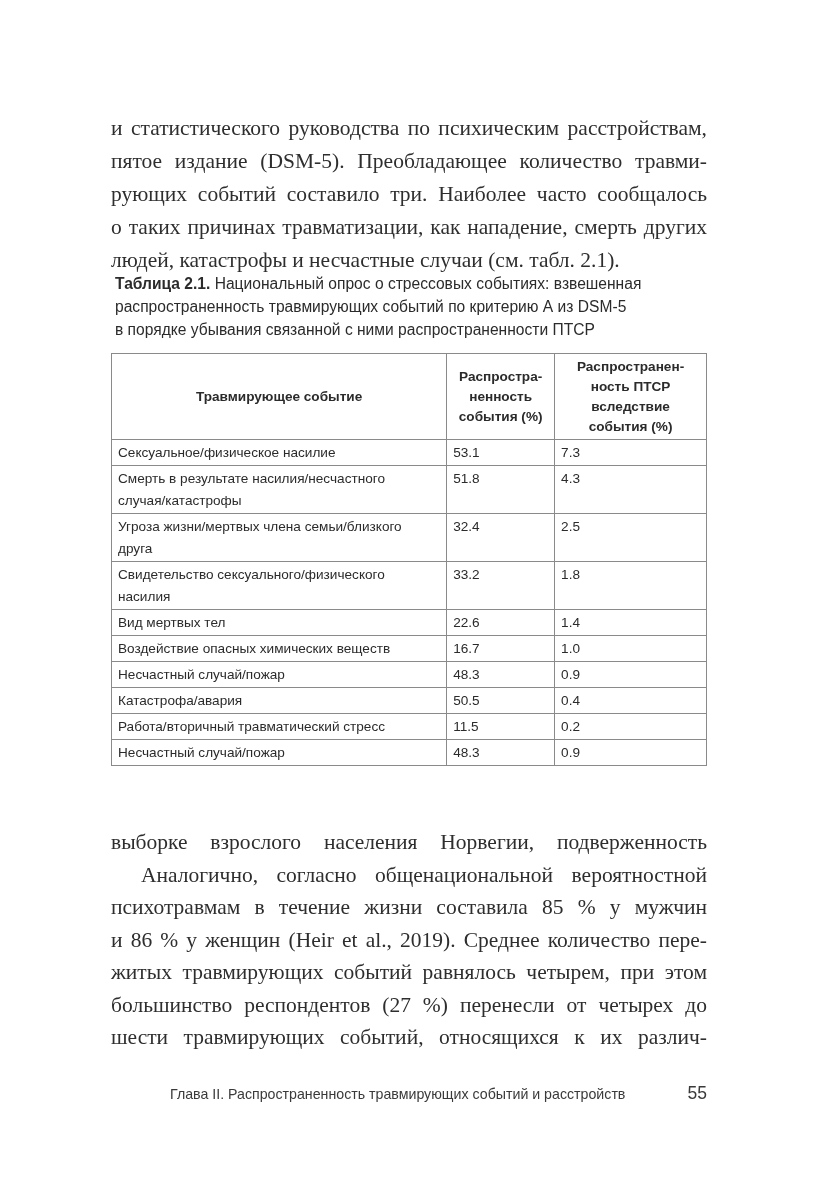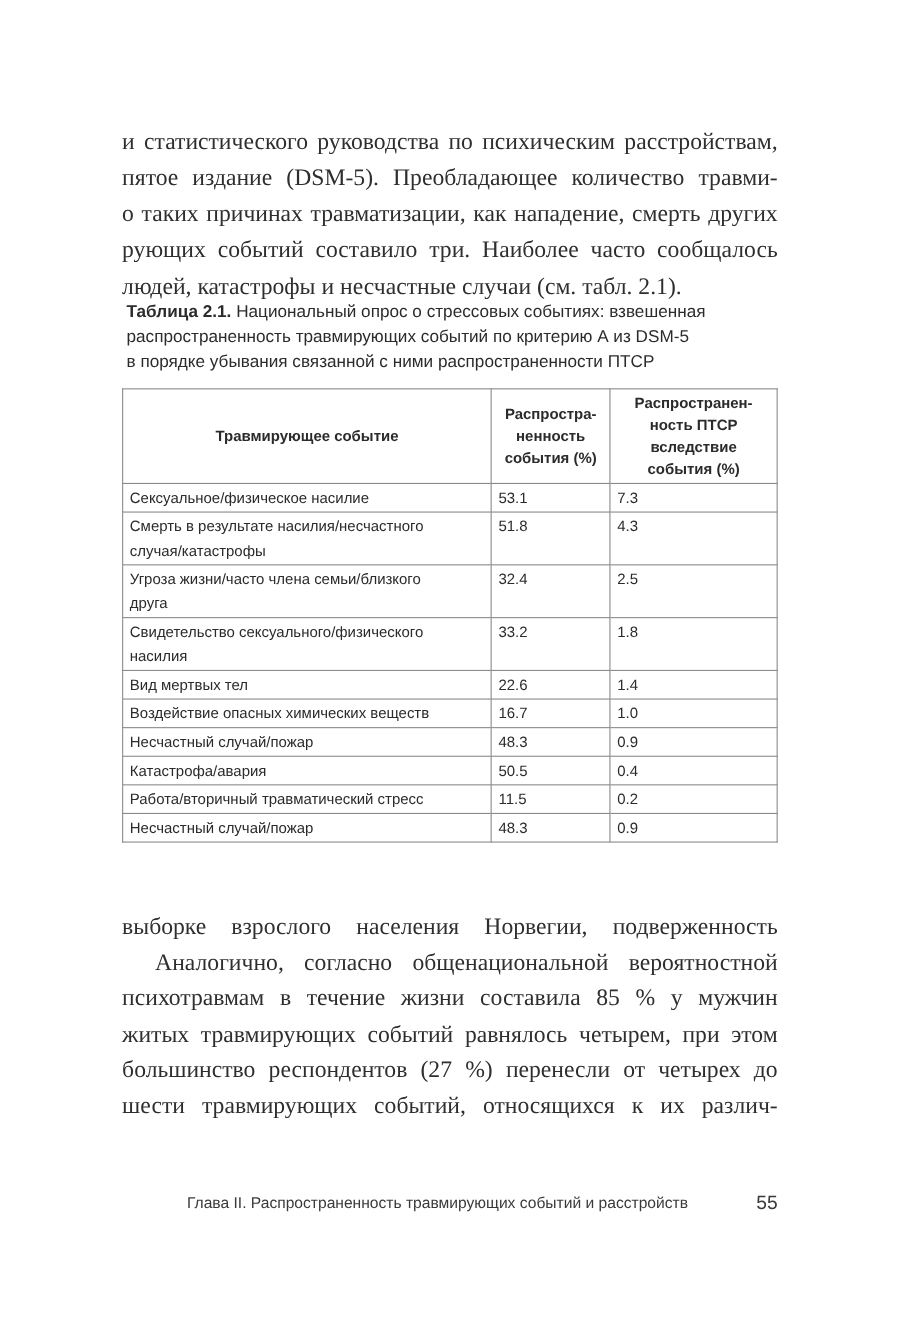--- a/index.html
+++ b/index.html
@@ -56,22 +56,22 @@
   .footer .pagenum { position:absolute; right:0; top:0; font-size:17.5px; }
 </style>
 </head>
 <body>
 
 <div class="page">
 
   <div class="body-text" id="para1">
     <span class="line">и статистического руководства по психическим расстройствам,</span>
     <span class="line">пятое издание (DSM-5). Преобладающее количество травми-</span>
+    <span class="line">рующих событий составило три. Наиболее часто сообщалось</span>
     <span class="line">о таких причинах травматизации, как нападение, смерть других</span>
-    <span class="line">рующих событий составило три. Наиболее часто сообщалось</span>
     <span class="line last">людей, катастрофы и несчастные случаи (см. табл. 2.1).</span>
   </div>
 
   <div class="caption">
     <span class="line"><b>Таблица 2.1.</b><span> Национальный опрос о стрессовых событиях: взвешенная</span></span>
     <span class="line">распространенность травмирующих событий по критерию А из DSM-5</span>
     <span class="line">в порядке убывания связанной с ними распространенности ПТСР</span>
   </div>
 
   <table class="data">
@@ -100,21 +100,21 @@
       <td>Сексуальное/физическое насилие</td>
       <td class="num">53.1</td>
       <td class="num">7.3</td>
     </tr>
     <tr class="r2">
       <td><span>Смерть в результате насилия/несчастного</span><br><span>случая/катастрофы</span></td>
       <td class="num">51.8</td>
       <td class="num">4.3</td>
     </tr>
     <tr class="r2">
-      <td><span>Угроза жизни/часто члена семьи/близкого</span><br><span>друга</span></td>
+      <td><span>Угроза жизни/мертвых члена семьи/близкого</span><br><span>друга</span></td>
       <td class="num">32.4</td>
       <td class="num">2.5</td>
     </tr>
     <tr class="r2">
       <td><span>Свидетельство сексуального/физического</span><br><span>насилия</span></td>
       <td class="num">33.2</td>
       <td class="num">1.8</td>
     </tr>
     <tr class="r1">
       <td>Вид мертвых тел</td>
@@ -146,20 +146,21 @@
       <td class="num">48.3</td>
       <td class="num">0.9</td>
     </tr>
   </tbody>
     </table>
 
   <div class="body-text" id="para2">
     <span class="line">выборке взрослого населения Норвегии, подверженность</span>
     <span class="line indent">Аналогично, согласно общенациональной вероятностной</span>
     <span class="line">психотравмам в течение жизни составила 85 % у мужчин</span>
+    <span class="line">и 86 % у женщин (Heir et al., 2019). Среднее количество пере-</span>
     <span class="line">житых травмирующих событий равнялось четырем, при этом</span>
     <span class="line">большинство респондентов (27 %) перенесли от четырех до</span>
     <span class="line">шести травмирующих событий, относящихся к их различ-</span>
   </div>
 
   <div class="footer">
     <span class="running">Глава II. Распространенность травмирующих событий и расстройств</span>
     <span class="pagenum">55</span>
   </div>
 </div>

